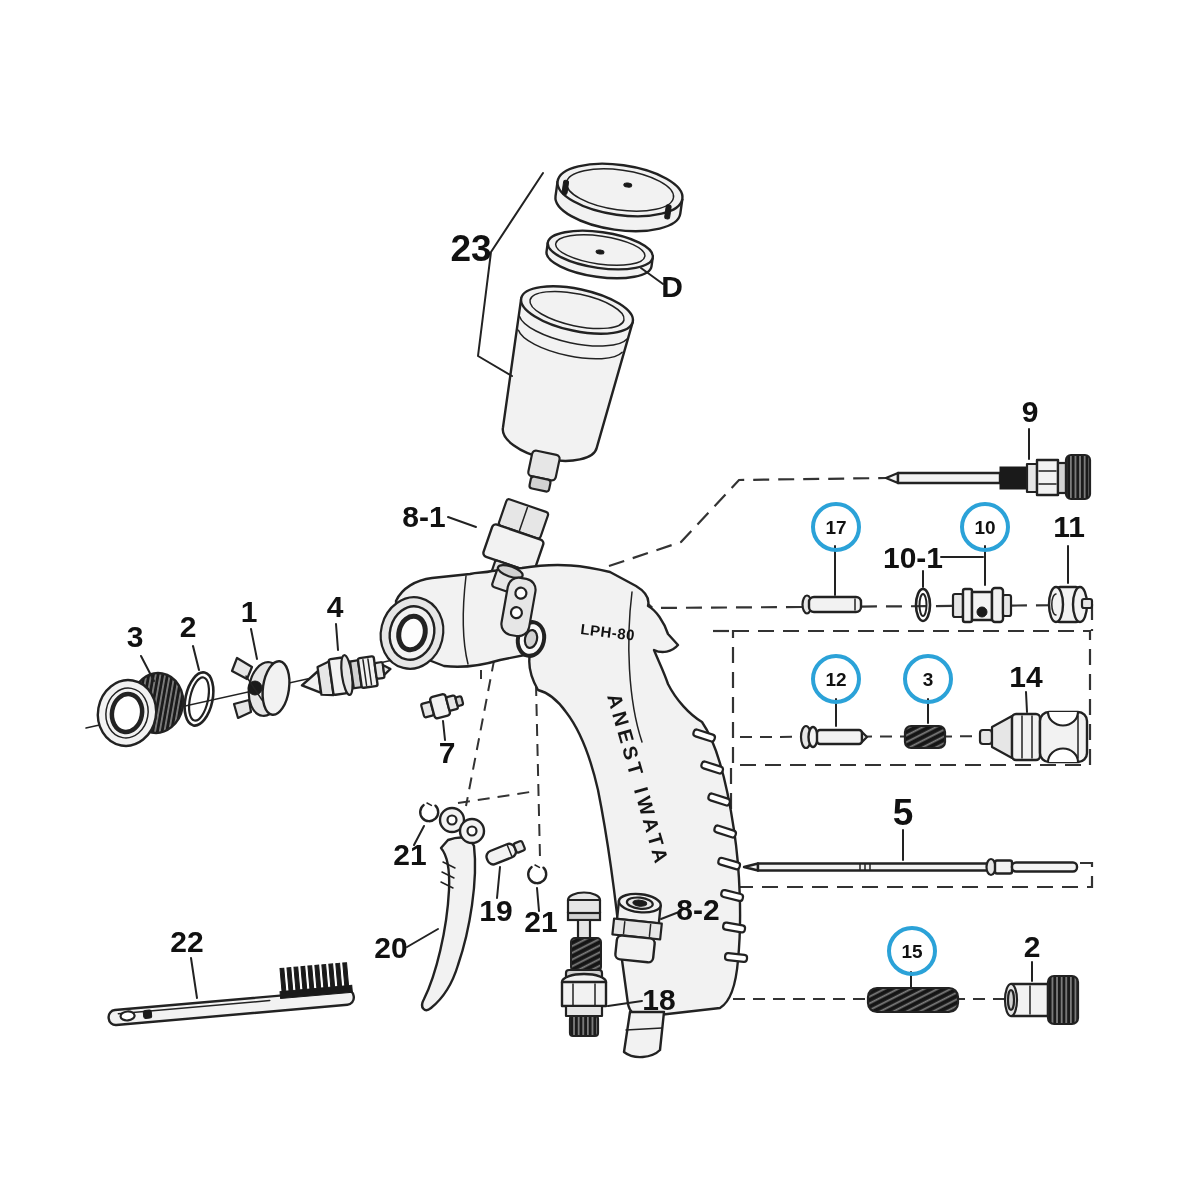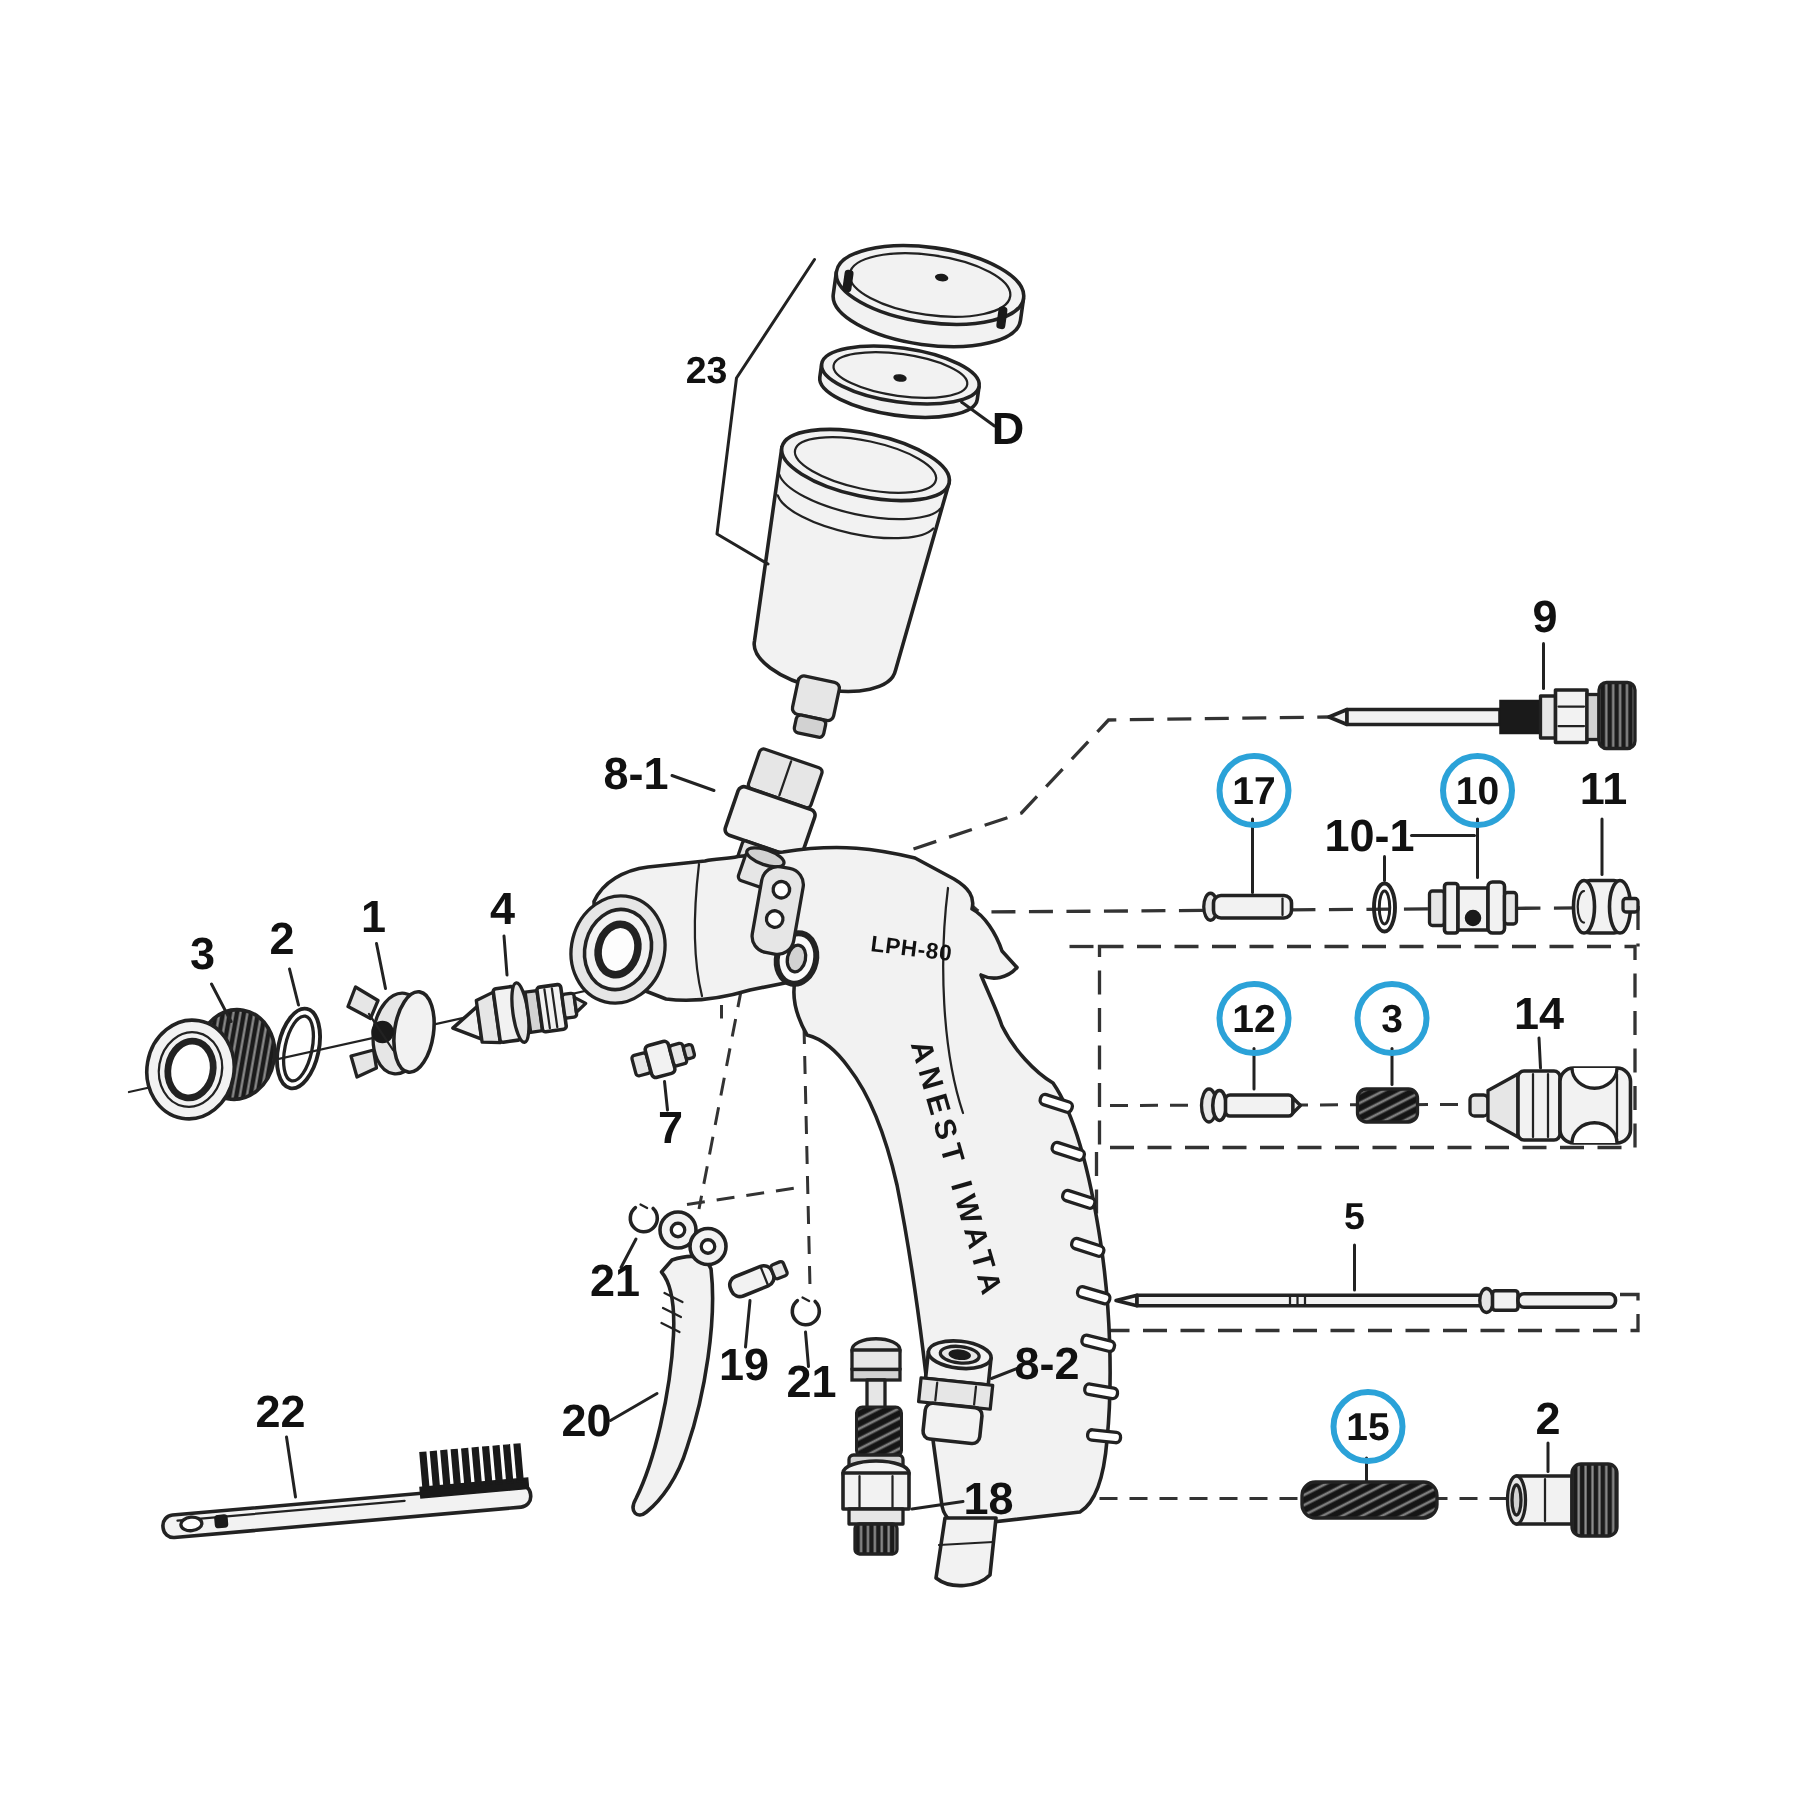--- a/index.html
+++ b/index.html
@@ -16,24 +16,24 @@
   .f4  {fill:#d2d2d2;stroke:#222;stroke-width:2.2;}
   .dk  {fill:#1a1a1a;stroke:#1a1a1a;stroke-width:1;}
   .dash {stroke:#333;stroke-width:2.2;fill:none;stroke-dasharray:16 9;}
   .dash2{stroke:#333;stroke-width:2;fill:none;stroke-dasharray:12 8;}
   .ldr {stroke:#222;stroke-width:2;fill:none;stroke-linecap:round;stroke-linejoin:round;}
   .model-text{font:bold 15px "Liberation Sans",sans-serif;fill:#111;letter-spacing:.5px;}
   .brand-text{font:bold 20px "Liberation Sans",sans-serif;fill:#161616;letter-spacing:4px;}
   
   .lbl{position:absolute;transform:translate(-50%,-50%);font:bold 30px "Liberation Sans",sans-serif;
        color:#111;white-space:nowrap;line-height:1;}
-  .lbl.big{font-size:25px;}
+  .lbl.big{font-size:37px;}
   .lbl.small{font-size:30px;}
   .lbl.circled{width:42px;height:42px;border:4px solid var(--accent);border-radius:50%;
-       display:flex;align-items:center;justify-content:center;font-size:26px;background:#fff0;}
+       display:flex;align-items:center;justify-content:center;font-size:19px;background:#fff0;}
 </style>
 </head>
 <body>
 
 <div class="stage">
 
 <svg width="1200" height="1200" viewBox="0 0 1200 1200">
   <defs>
     <pattern id="kn" width="4.6" height="4.6" patternUnits="userSpaceOnUse">
       <rect width="4.6" height="4.6" fill="#1b1b1b"></rect>

